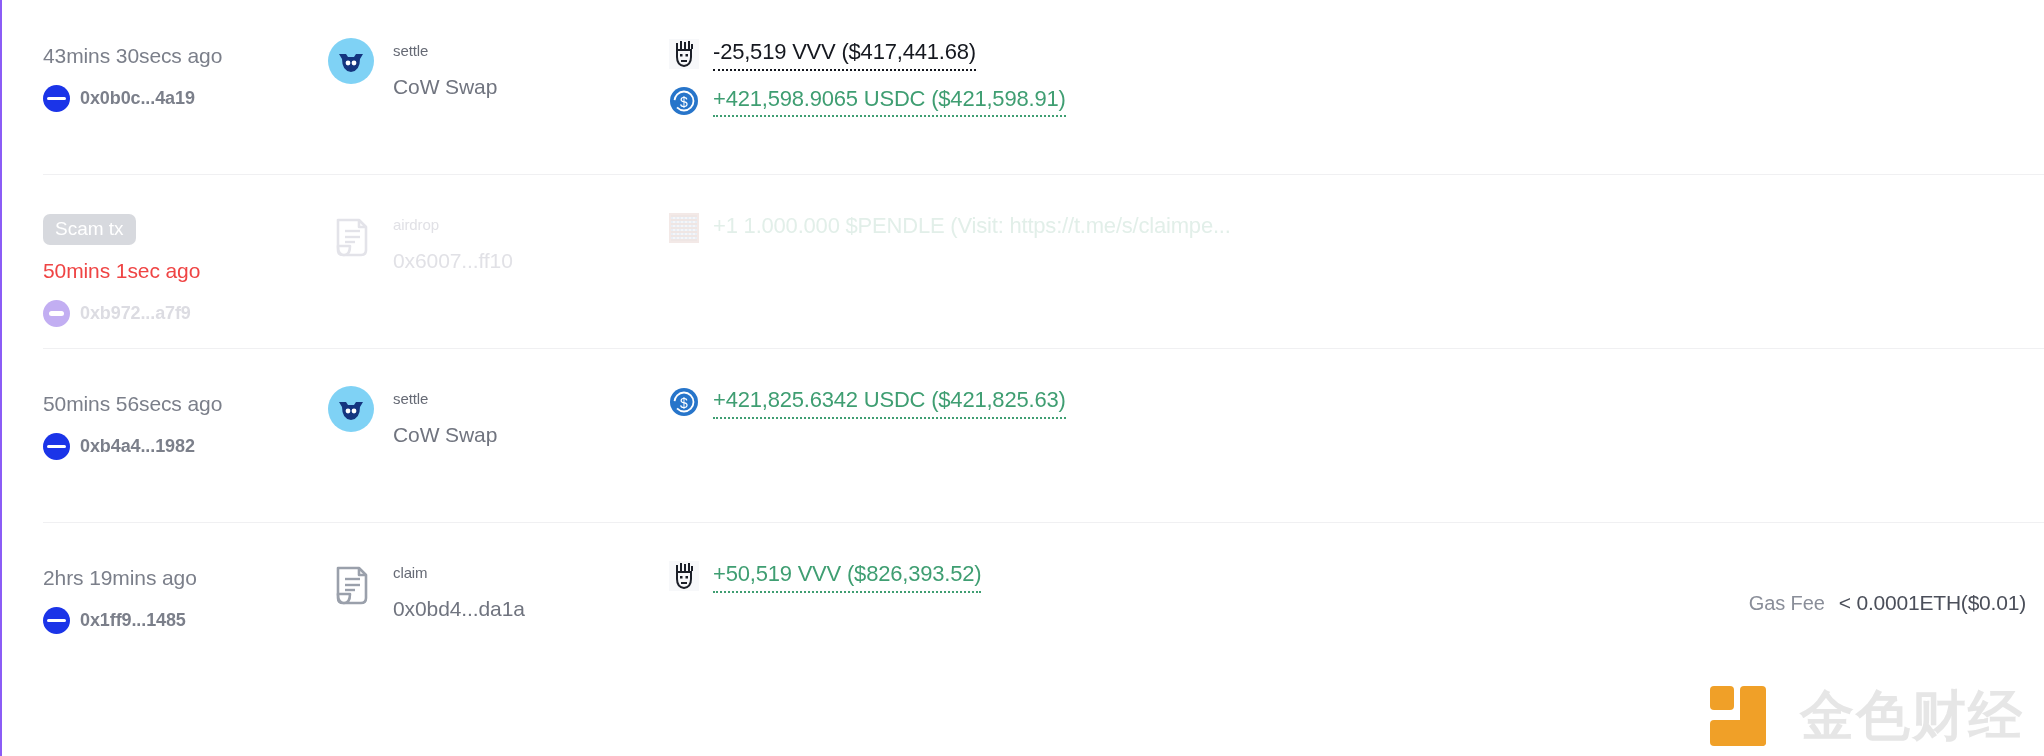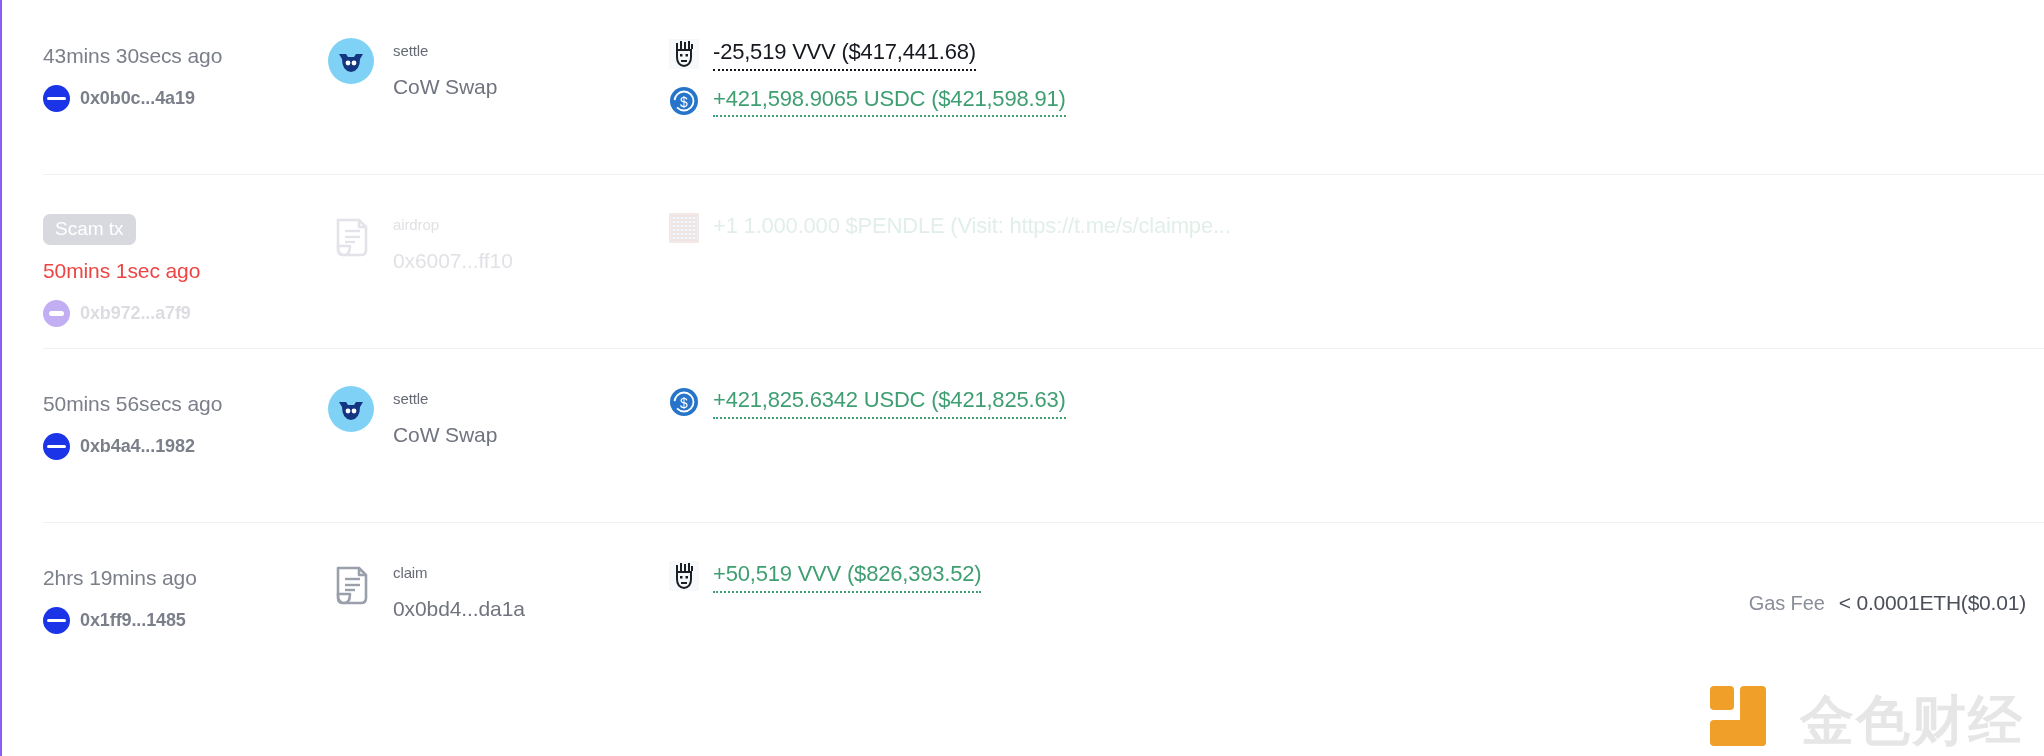--- a/index.html
+++ b/index.html
@@ -179,21 +179,21 @@
   }
   .gas-label { font-size: 20px; color: #8a8e99; letter-spacing: -0.1px; }
   .gas-value { font-size: 21px; color: #4b4f5a; letter-spacing: -0.2px; }
 
   
   .watermark {
     position: absolute;
     right: 20px;
     bottom: 8px;
     display: flex;
-    align-items: flex-end;
+    align-items: center;
     gap: 30px;
     pointer-events: none;
   }
   .wm-mark {
     width: 64px; height: 64px;
     position: relative;
     flex: 0 0 64px;
   }
   .wm-mark .sq-a {
     position: absolute; left: 4px; top: 2px;

